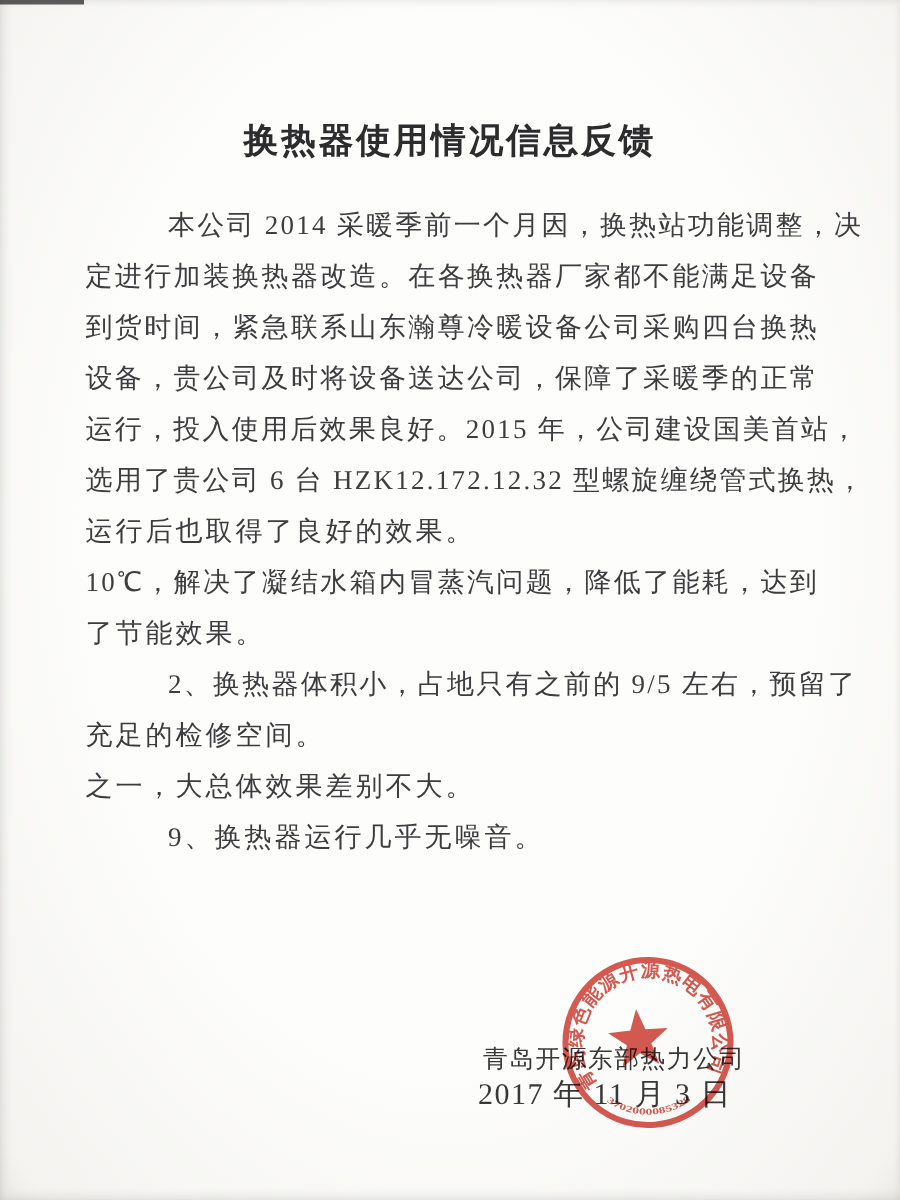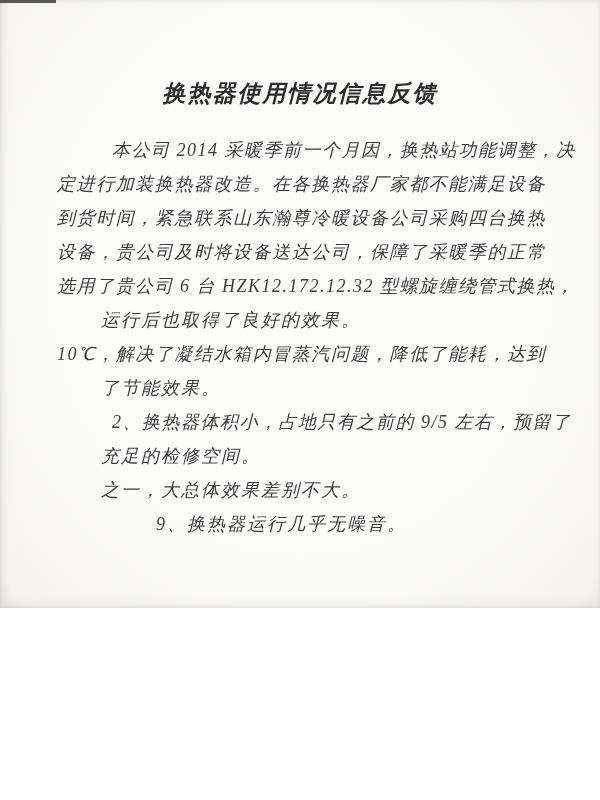--- a/index.html
+++ b/index.html
@@ -1,41 +1,40 @@
 <!DOCTYPE html>
 <html><head>
 <meta charset="utf-8">
 <style>
   html,body{margin:0;padding:0;}
   .page{
-    position:relative;width:600px;height:608px;overflow:hidden;
+    position:relative;width:600px;height:800px;overflow:hidden;
     background:radial-gradient(ellipse at 50% 45%, #fdfdfb 55%, #f4f3f0 95%, #ecebe7 100%);
     box-shadow:inset 3px -3px 8px -2px rgba(120,120,112,.22), inset -1px 2px 4px rgba(140,140,132,.12);
     font-family:"Liberation Serif", serif;
-    font-style:italic;
   }
   .corner-mark{
     position:absolute;left:0;top:0;width:56px;height:3px;background:#3f3f3f;opacity:.85;
   }
   .doc-title{
     position:absolute;left:0;top:78px;width:600px;text-align:center;
     font-family:"Liberation Sans", sans-serif;
     font-weight:bold;font-size:23px;letter-spacing:2px;color:#2c2c2e;
   }
   .doc-body{
     position:absolute;left:57px;top:133px;width:489px;
     font-size:18px;color:#3d3d40;
   }
   .bl{
     height:34px;line-height:34px;letter-spacing:1.5px;
     text-align:justify;text-align-last:justify;
     white-space:nowrap;
   }
   .bl.first{text-indent:55px;}
-  .bl.last{text-align:justify;text-align-last:left;letter-spacing:2px;margin-left:44px;}
+  .bl.last{text-align:justify;text-align-last:left;letter-spacing:2px;}
   .sig-company{
     position:absolute;top:695px;right:103px;
     font-size:16.5px;letter-spacing:1px;color:#38383a;
   }
   .sig-date{
     position:absolute;top:716px;right:112px;
     font-size:20px;letter-spacing:1px;color:#38383a;
   }
   .stamp{
     position:absolute;left:357px;top:620px;
@@ -50,20 +49,21 @@
 
   <div class="corner-mark"></div>
 
   <div class="doc-title">换热器使用情况信息反馈</div>
 
   <div class="doc-body" id="doc-body">
       <div class="bl first">本公司 2014 采暖季前一个月因，换热站功能调整，决</div>
       <div class="bl">定进行加装换热器改造。在各换热器厂家都不能满足设备</div>
       <div class="bl">到货时间，紧急联系山东瀚尊冷暖设备公司采购四台换热</div>
       <div class="bl">设备，贵公司及时将设备送达公司，保障了采暖季的正常</div>
+      <div class="bl">运行，投入使用后效果良好。2015 年，公司建设国美首站，</div>
       <div class="bl">选用了贵公司 6 台 HZK12.172.12.32 型螺旋缠绕管式换热，</div>
       <div class="bl last">运行后也取得了良好的效果。</div>
       <div class="bl">10℃，解决了凝结水箱内冒蒸汽问题，降低了能耗，达到</div>
       <div class="bl last">了节能效果。</div>
       <div class="bl first">2、换热器体积小，占地只有之前的 9/5 左右，预留了</div>
       <div class="bl last">充足的检修空间。</div>
       <div class="bl last">之一，大总体效果差别不大。</div>
       <div class="bl first last">9、换热器运行几乎无噪音。</div>
     </div>
 

